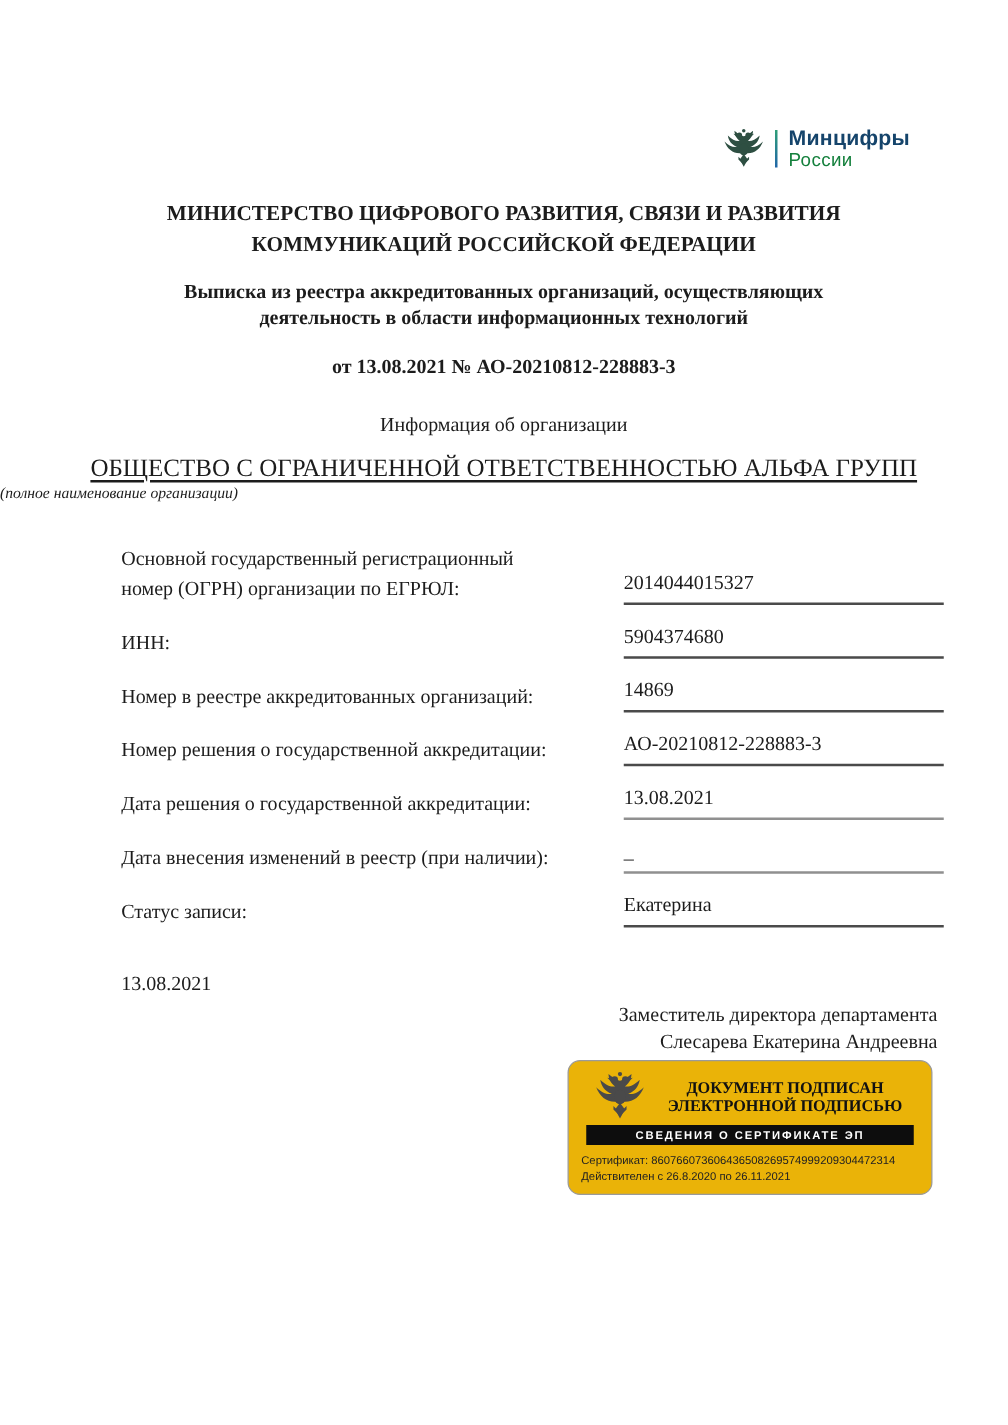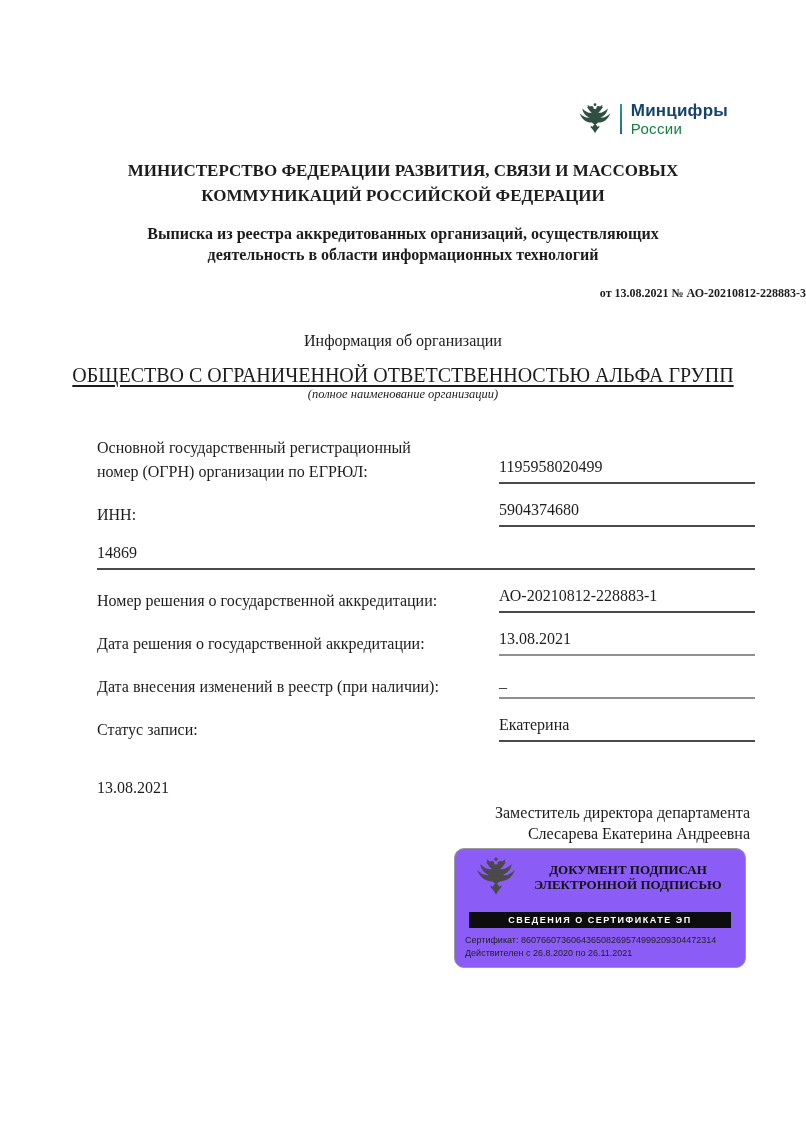--- a/index.html
+++ b/index.html
@@ -38,35 +38,35 @@
   
   .ministry-title {
     max-width: 600px; margin: 0 auto; text-align: center;
     font-size: 17px; font-weight: bold; line-height: 25px;
   }
   .extract-title {
     max-width: 600px; margin: 15px auto 0; text-align: center;
     font-size: 16px; font-weight: bold; line-height: 21px;
   }
   .extract-number {
-    margin: 18px auto 0; text-align: right;
-    font-size: 12px; font-weight: bold; line-height: 21px;
+    margin: 18px auto 0; text-align: center;
+    font-size: 16px; font-weight: bold; line-height: 21px;
   }
   .section-title {
     margin: 26px auto 0; text-align: center;
     font-size: 16px; line-height: 21px;
   }
   .org-name {
     margin: 13px auto 0; text-align: center;
     font-size: 20px; line-height: 22px;
     text-decoration: underline;
     text-underline-offset: 3px;
   }
   .org-note {
-    margin: 1px auto 12px; text-align: center;
+    margin: 1px auto 12px; 
     font-size: 12.5px; font-style: italic; line-height: 15px;
   }
 
   
   .fields { margin: 34px 51px 0 97px; }
   .field-row { display: flex; align-items: flex-end; margin-bottom: 14px; gap: 42px; }
   .field-label {
     width: 360px; box-sizing: border-box; padding-right: 12px;
     font-size: 16px; line-height: 24px;
   }
@@ -80,31 +80,31 @@
   
   .issue-date { margin: 34px 0 0 97px; font-size: 16px; line-height: 24px; }
   .signer { margin: 2px 56px 0 0; text-align: right; font-size: 16px; line-height: 21px; }
 
   
   .stamp {
     width: 292px; box-sizing: border-box;
     margin: 4px 60px 0 auto;
     border: 1.5px solid #9a9a9a; border-radius: 10px;
     padding: 5px 10px 7px;
-    background: #8b5cf6;
+    background: #eab308;
   }
   .stamp-header { display: flex; align-items: center; }
   .stamp-eagle { width: 42px; height: 46px; color: #4a4a4a; margin: 0 4px 0 10px; flex: none; }
   .stamp-title {
     flex: 1; text-align: center;
     font-size: 13px; font-weight: bold; line-height: 15px;
     color: #111;
   }
   .stamp-bar {
-    margin: 12px 4px 6px; padding: 3px 0;
+    margin: 0 4px 6px; padding: 3px 0;
     background: #0d0d0d; color: #ffffff; text-align: center;
     font-family: "Liberation Sans", sans-serif;
     font-size: 9px; font-weight: bold; letter-spacing: 1.5px;
   }
   .stamp-line {
     font-family: "Liberation Sans", sans-serif;
     font-size: 9px; line-height: 12.8px; color: #222;
   }
 </style>
 </head>
@@ -132,42 +132,43 @@
     <svg class="logo-eagle" fill="currentColor">
         <use href="#eagle"></use>
       </svg>
     <div class="logo-divider"></div>
     <div class="logo-text">
       <span class="logo-title">Минцифры</span>
       <span class="logo-subtitle">России</span>
     </div>
   </div>
 
-  <div class="ministry-title">МИНИСТЕРСТВО ФЕДЕРАЦИИ РАЗВИТИЯ, СВЯЗИ И МАССОВЫХ КОММУНИКАЦИЙ РОССИЙСКОЙ ФЕДЕРАЦИИ</div>
+  <div class="ministry-title">МИНИСТЕРСТВО ЦИФРОВОГО РАЗВИТИЯ, СВЯЗИ И РАЗВИТИЯ КОММУНИКАЦИЙ РОССИЙСКОЙ ФЕДЕРАЦИИ</div>
   <div class="extract-title">Выписка из реестра аккредитованных организаций, осуществляющих деятельность в области информационных технологий</div>
   <div class="extract-number">от 13.08.2021 № АО-20210812-228883-3</div>
   <div class="section-title">Информация об организации</div>
   <div class="org-name">ОБЩЕСТВО С ОГРАНИЧЕННОЙ ОТВЕТСТВЕННОСТЬЮ АЛЬФА ГРУПП</div>
   <div class="org-note">(полное наименование организации)</div>
 
   <div class="fields">
     <div class="field-row">
       <div class="field-label">Основной государственный регистрационный номер (ОГРН) организации по ЕГРЮЛ:</div>
-      <div class="field-value">1195958020499</div>
+      <div class="field-value">2014044015327</div>
     </div>
     <div class="field-row">
       <div class="field-label">ИНН:</div>
       <div class="field-value">5904374680</div>
     </div>
     <div class="field-row">
+      <div class="field-label">Номер в реестре аккредитованных организаций:</div>
       <div class="field-value">14869</div>
     </div>
     <div class="field-row">
       <div class="field-label">Номер решения о государственной аккредитации:</div>
-      <div class="field-value">АО-20210812-228883-1</div>
+      <div class="field-value">АО-20210812-228883-3</div>
     </div>
     <div class="field-row muted-line">
       <div class="field-label">Дата решения о государственной аккредитации:</div>
       <div class="field-value">13.08.2021</div>
     </div>
     <div class="field-row muted-line">
       <div class="field-label">Дата внесения изменений в реестр (при наличии):</div>
       <div class="field-value">_</div>
     </div>
     <div class="field-row">

